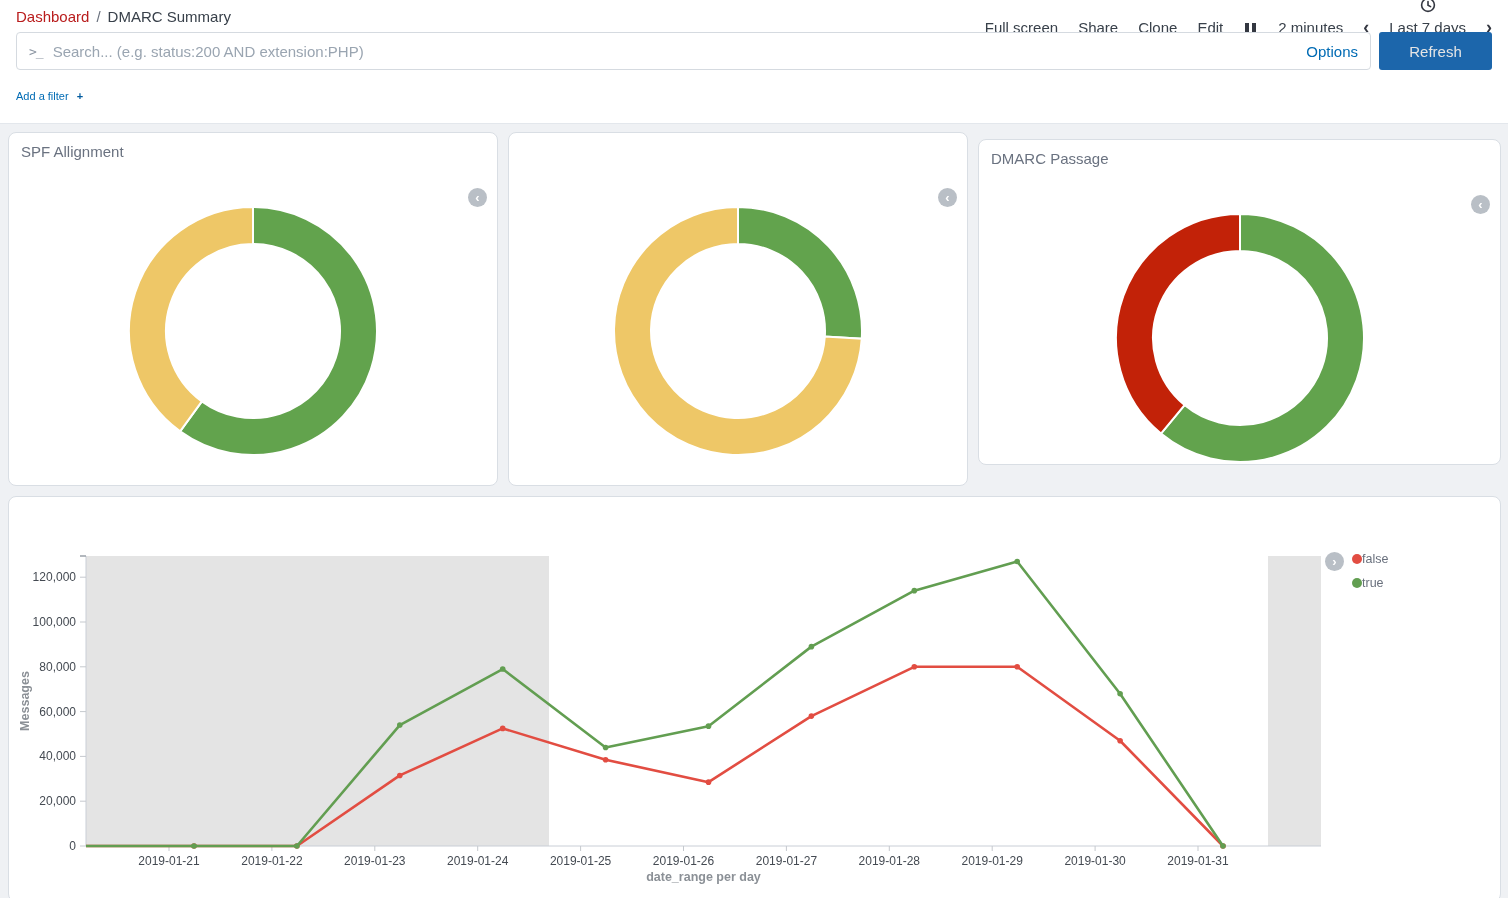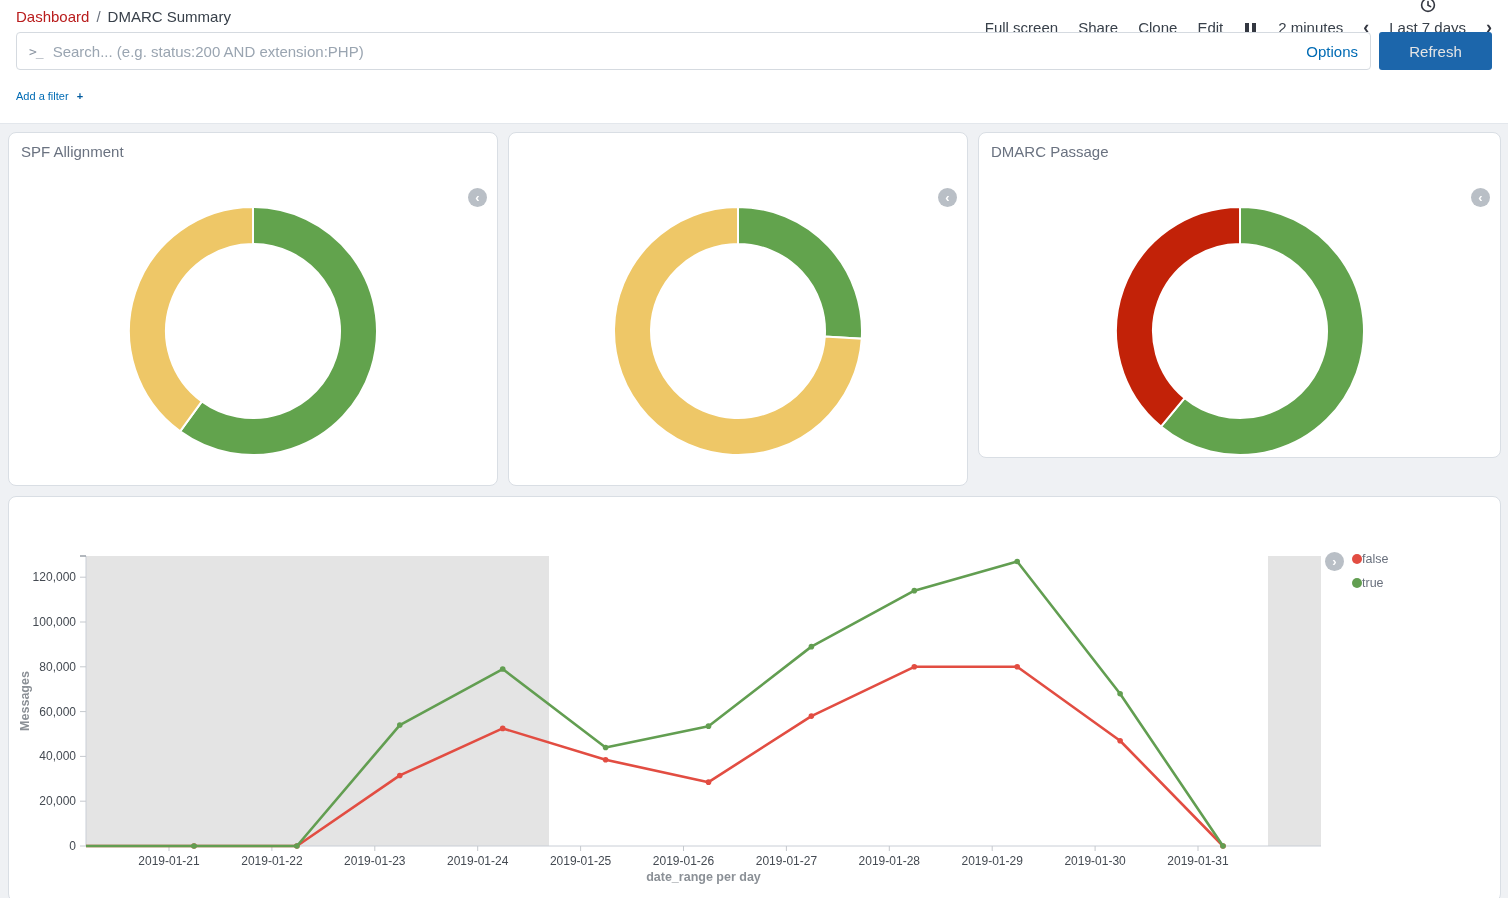--- a/index.html
+++ b/index.html
@@ -34,21 +34,21 @@
                  font-family:"Liberation Sans", sans-serif; }
   .filter-row { margin-top:16px; height:20px; }
   .filter-row a { color:#006bb4; font-size:11px; }
   .filter-row .plus { font-weight:700; margin-left:5px; color:#005a9e; }
 
   
   .grid { position:relative; margin-top:8px; height:770px; }
   .panel { position:absolute; background:#fff; border:1px solid #d9dee4; border-radius:8px; }
   #panel-spf   { left:8px;   top:0; width:490px;  height:354px; }
   #panel-dkim  { left:508px; top:0; width:460px;  height:354px; }
-  #panel-dmarc { left:978px; top:0; width:523px;  height:326px; }
+  #panel-dmarc { left:978px; top:7px; width:523px;  height:326px; }
   #panel-line  { left:8px;   top:364px; width:1493px; height:406px; }
   .panel-title { font-size:15px; color:#6a7280; padding:10px 12px; white-space:nowrap;
                  overflow:hidden; }
   .donut-wrap { position:absolute; left:0; right:0; top:72px; display:flex; justify-content:center; }
   .legend-toggle { position:absolute; width:19px; height:19px; border-radius:50%;
                    background:#b9bfc6; color:#fff; font-size:13px; font-weight:700;
                    display:flex; align-items:center; justify-content:center; cursor:pointer;
                    line-height:1; }
   .donut-panel .legend-toggle { top:55px; right:10px; }
 

